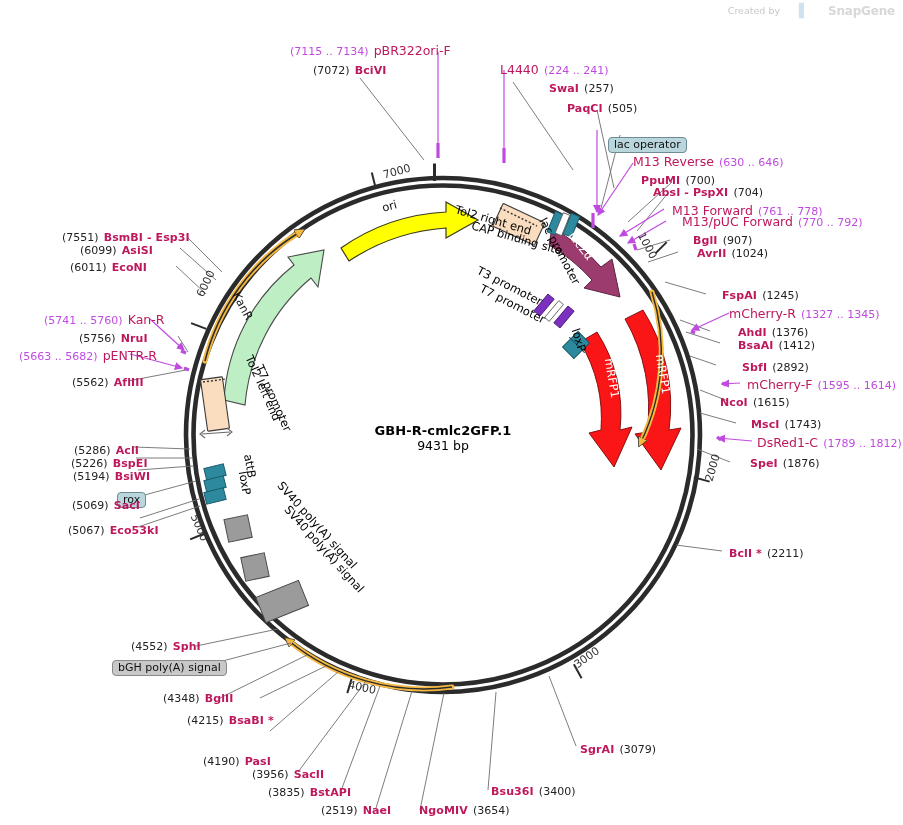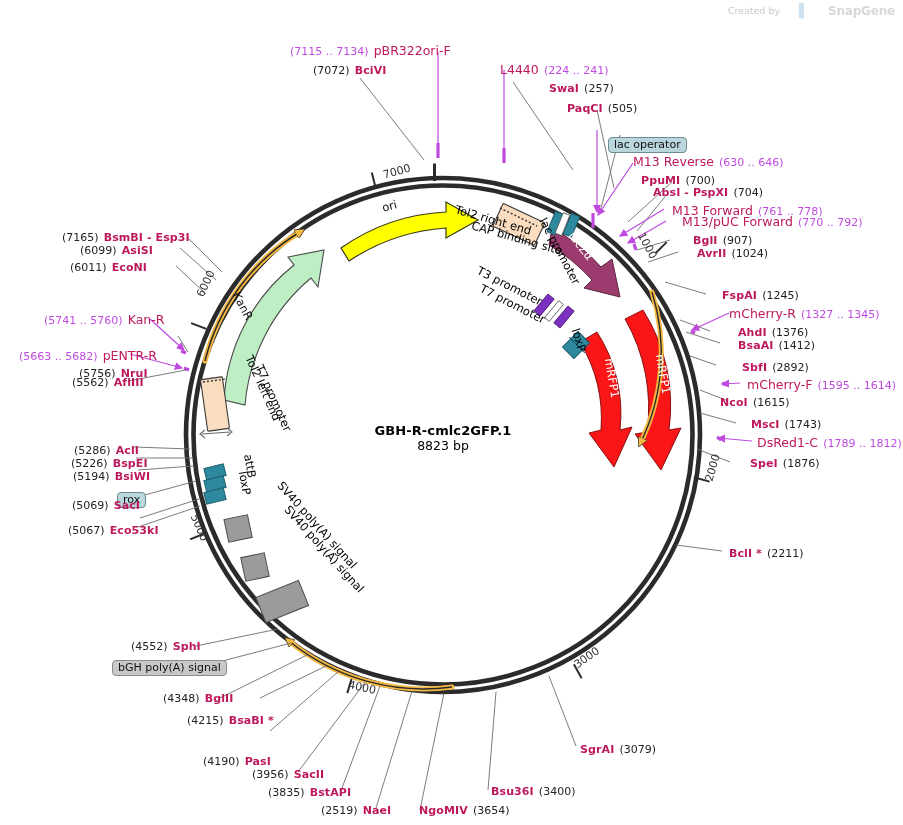--- a/index.html
+++ b/index.html
@@ -261,21 +261,21 @@
   <div class="lbl" style="left:633px;top:240px;transform:rotate(62deg);font-size:11px;color:#333;">1000</div>
   <div class="lbl" style="left:699px;top:462px;transform:rotate(-74deg);font-size:11px;color:#333;">2000</div>
   <div class="lbl" style="left:573px;top:652px;transform:rotate(-35deg);font-size:11px;color:#333;">3000</div>
   <div class="lbl" style="left:348px;top:682px;transform:rotate(12deg);font-size:11px;color:#333;">4000</div>
   <div class="lbl" style="left:185px;top:522px;transform:rotate(67deg);font-size:11px;color:#333;">5000</div>
   <div class="lbl" style="left:192px;top:278px;transform:rotate(-65deg);font-size:11px;color:#333;">6000</div>
   <div class="lbl" style="left:383px;top:166px;transform:rotate(-15deg);font-size:11px;color:#333;">7000</div>
 
   <div class="titleC" style="left:343px;top:423px;width:200px;">
     <div class="nm">GBH-R-cmlc2GFP.1</div>
-    <div class="bp">8823 bp</div>
+    <div class="bp">9431 bp</div>
   </div>
 
   <div class="lbl" style="left:608px;top:135px;">
     <span class="badge">lac operator</span>
   </div>
   <div class="lbl" style="left:117px;top:490px;">
     <span class="badge">rox</span>
   </div>
   <div class="lbl" style="left:112px;top:658px;">
     <span class="badge grey">bGH poly(A) signal</span>
@@ -437,38 +437,38 @@
     <span class="enz">AclI</span>
   </div>
   <div class="lbl" style="left:72px;top:373px;">
     <span class="pos">(5562)</span>
     <span class="enz">AflIII</span>
   </div>
   <div class="lbl" style="left:19px;top:347px;text-align:center;">
     <span class="purpos">(5663 .. 5682)</span>
     <span class="pur">pENTR-R</span>
   </div>
-  <div class="lbl" style="left:79px;top:329px;margin-top:35px;">
+  <div class="lbl" style="left:79px;top:329px;">
     <span class="pos">(5756)</span>
     <span class="enz">NruI</span>
   </div>
   <div class="lbl" style="left:44px;top:311px;">
     <span class="purpos">(5741 .. 5760)</span>
     <span class="pur">Kan-R</span>
   </div>
   <div class="lbl" style="left:70px;top:258px;">
     <span class="pos">(6011)</span>
     <span class="enz">EcoNI</span>
   </div>
   <div class="lbl" style="left:80px;top:241px;">
     <span class="pos">(6099)</span>
     <span class="enz">AsiSI</span>
   </div>
   <div class="lbl" style="left:62px;top:228px;">
-    <span class="pos">(7165)</span>
+    <span class="pos">(7551)</span>
     <span class="enz">BsmBI  -  Esp3I</span>
   </div>
 
   <div id="wm">
     <span>Created by</span>
     <span class="mark">▌</span>
     <span class="sg">SnapGene</span>
   </div>
 
 </div>

